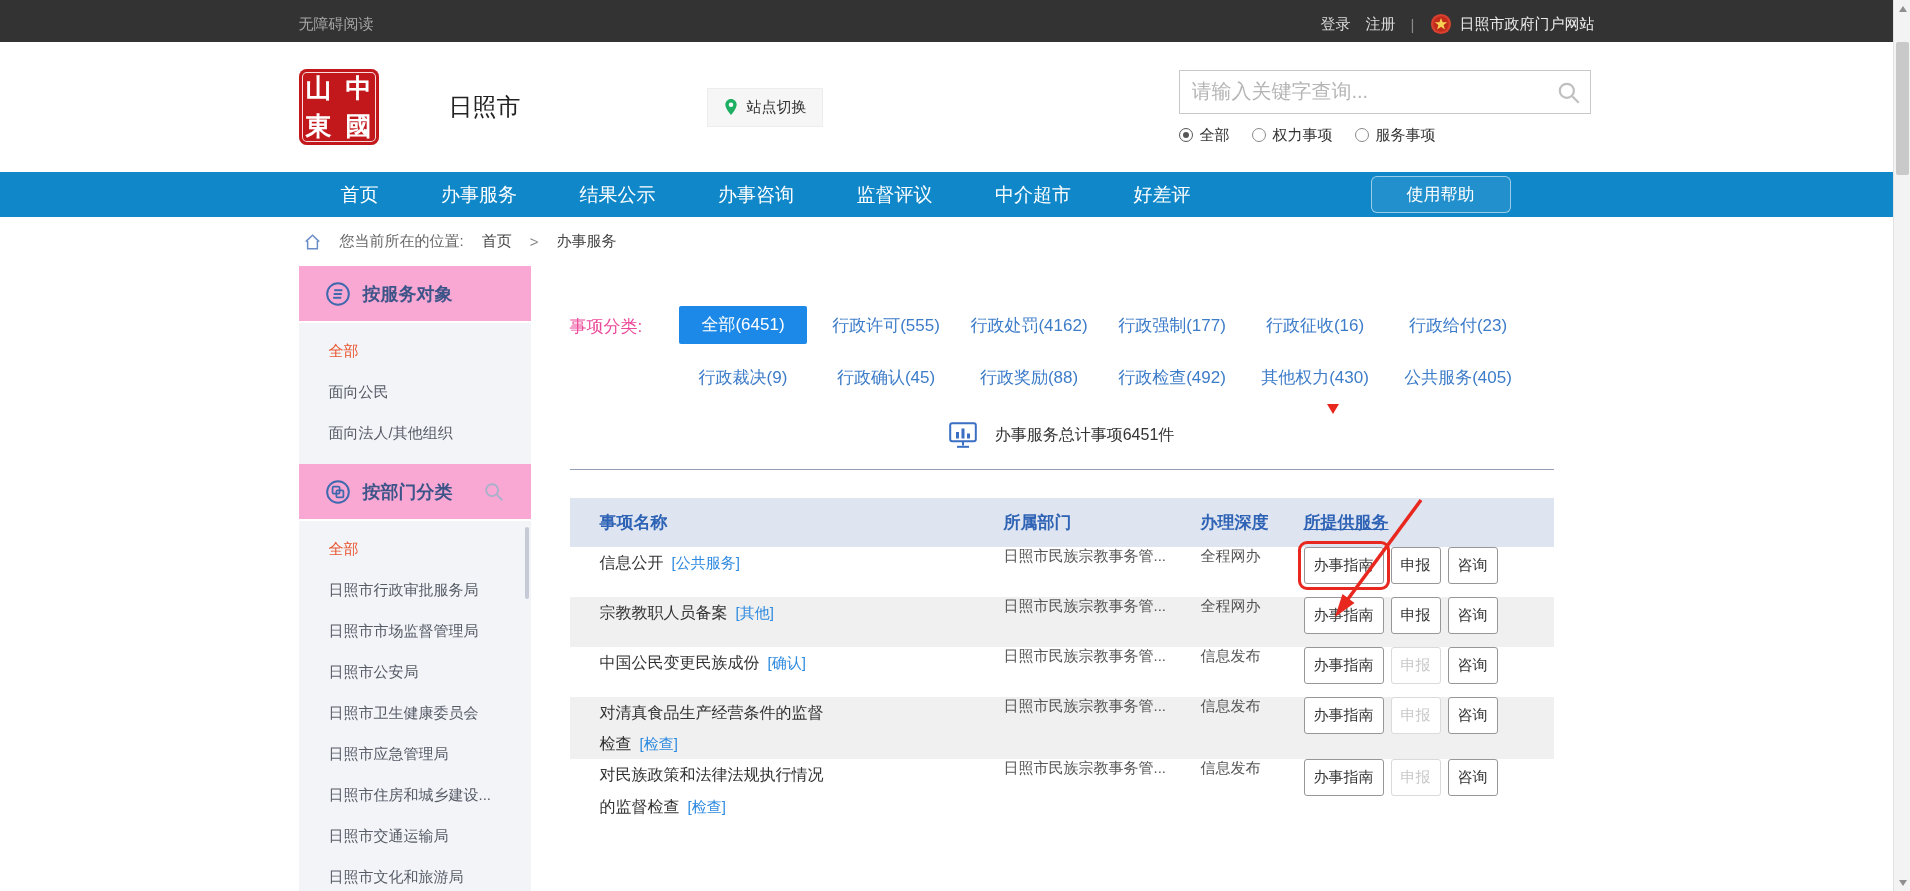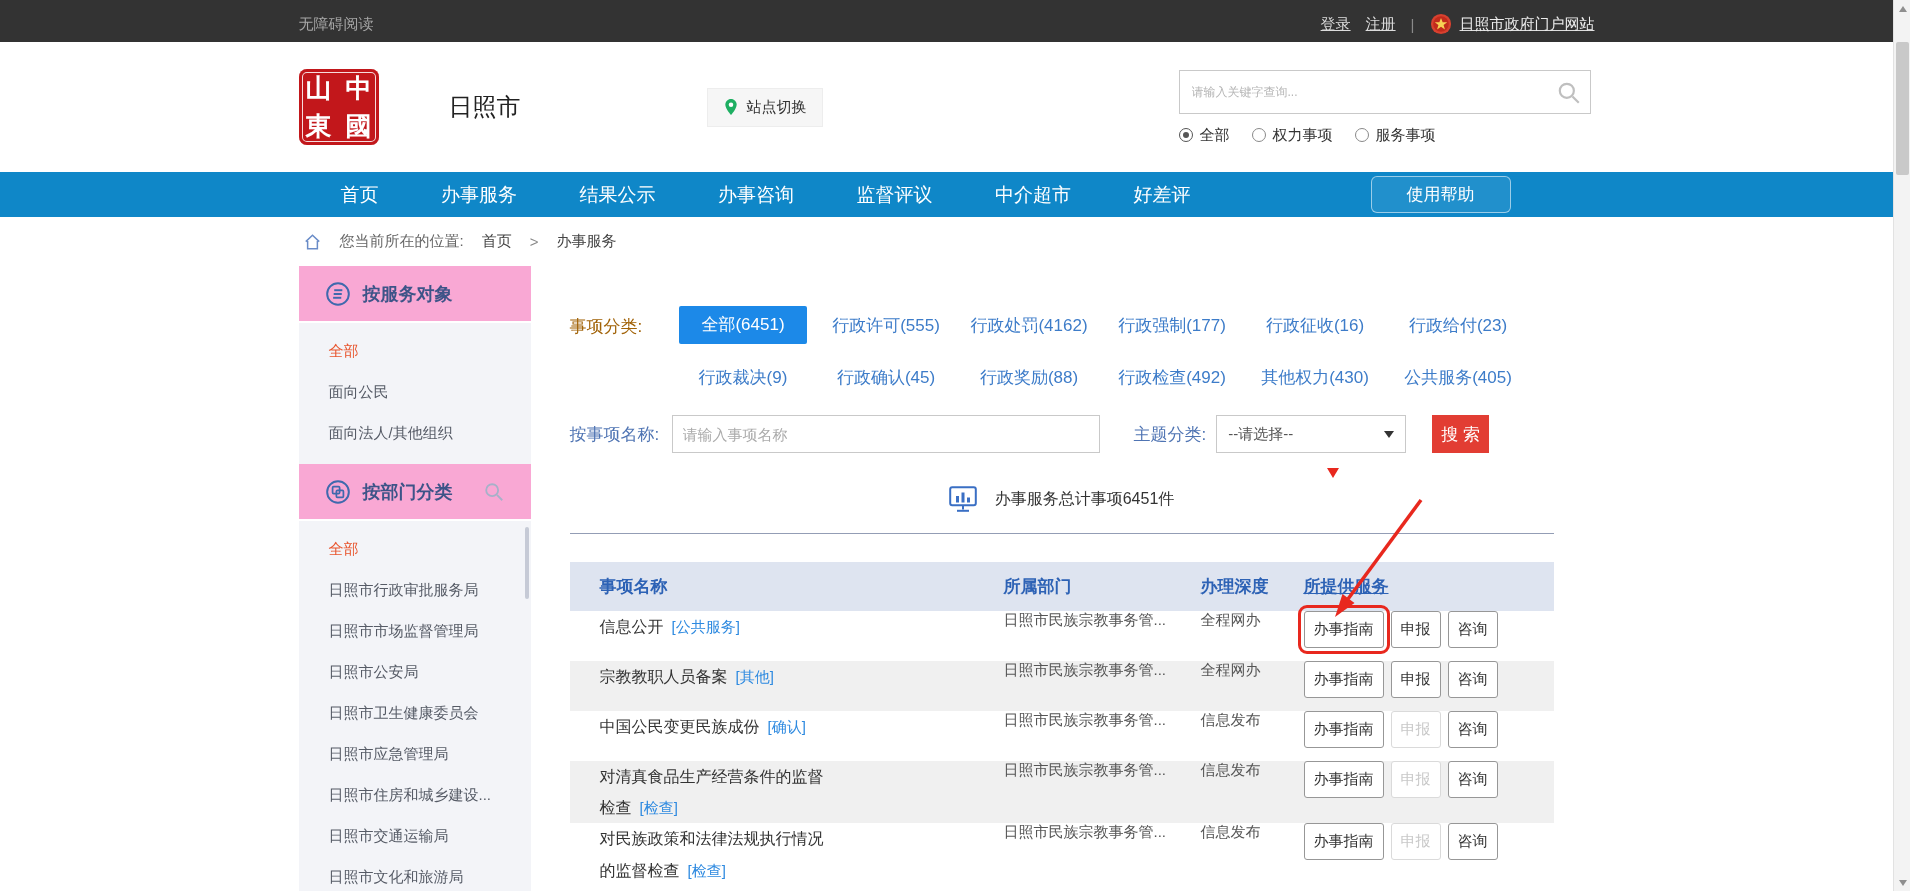--- a/index.html
+++ b/index.html
@@ -6,37 +6,37 @@
   * { margin:0; padding:0; box-sizing:border-box; }
   html,body { width:1910px; height:891px; overflow:hidden; }
   body { font-family:"Liberation Sans","DejaVu Sans",sans-serif; background:#fff; position:relative; color:#333; }
   .page { width:1893px; position:relative; }
   .container { width:1296px; margin:0 auto; position:relative; }
 
   
   .topbar { height:42px; background:#333333; }
   .topbar .container { display:flex; align-items:center; justify-content:space-between; height:48px; font-size:15px; }
   .accessibility { color:#a6a6a6; cursor:pointer; }
-  .top-right { display:flex; align-items:center; gap:15px; color:#dddddd;text-decoration:underline; }
+  .top-right { display:flex; align-items:center; gap:15px; color:#dddddd; }
   .top-link { cursor:pointer; }
   .top-sep { color:#8a8a8a; }
   .portal { display:flex; align-items:center; gap:8px; color:#ececec; cursor:pointer; }
 
   
   .site-header { height:130px; background:#fff; }
   .site-header .container { display:flex; align-items:center; height:100%; }
   .logo { display:flex; align-items:center; gap:12px; }
   .seal { width:80px; height:76px; background:#c2171b; border-radius:8px; display:grid; grid-template-columns:1fr 1fr; grid-template-rows:1fr 1fr; align-items:center; justify-items:center; color:#fff; font-family:"Liberation Serif","DejaVu Serif",serif; font-weight:bold; font-size:26px; box-shadow:inset 0 0 0 3px #c2171b, inset 0 0 0 4px rgba(255,255,255,.85); }
   .badge { display:inline-block; background:#9a9a9a; color:#fff; font-size:16px; padding:4px 12px; margin-bottom:7px; }
   .brand { font-size:30px; font-weight:bold; color:#2f2f2f; letter-spacing:7px; }
   .city { font-size:24px; font-weight:normal; color:#222; margin-left:70px; }
   .site-switch { margin-left:186px; display:flex; align-items:center; gap:8px; background:#f6f6f6; border:1px solid #ededed; padding:9px 15px; font-size:15px; color:#333; cursor:pointer; }
   .search-area { margin-left:auto; margin-right:4px; width:412px; }
   .search-box { position:relative; height:44px; border:1px solid #c9c9c9; background:#fff; }
-  .search-box input { width:100%; height:100%; border:0; outline:none; padding:0 42px 0 12px; font-size:12px; color:#0f766e; font-family:inherit; }
+  .search-box input { width:100%; height:100%; border:0; outline:none; padding:0 42px 0 12px; font-size:20px; color:#0f766e; font-family:inherit; }
   .search-box input::placeholder { color:#b5b5b5; }
   .mag-icon { position:absolute; right:8px; top:9px; cursor:pointer; }
   .scopes { display:flex; align-items:center; gap:22px; margin-top:12px; font-size:15px; color:#333; }
   .radio-item { display:flex; align-items:center; gap:7px; cursor:pointer; }
   .radio { width:14px; height:14px; border:1px solid #8a8a8a; border-radius:50%; background:#fff; position:relative; flex:0 0 auto; }
   .radio.checked { border-color:#555; }
   .radio.checked::after { content:""; position:absolute; inset:3px; border-radius:50%; background:#555; }
 
   
   .navbar { height:45px; background:#0f87c8; }
@@ -58,21 +58,21 @@
   .side-header .spacer { flex:1; }
   .side-header .side-mag { margin-right:26px; cursor:pointer; }
   .side-list { background:#f3f4f8; padding:8px 0 10px; }
   .side-item { padding:11px 0 11px 30px; font-size:15px; color:#565b66; cursor:pointer; white-space:nowrap; }
   .side-item.active { color:#e8552e; }
   .dept-wrap { flex:1; position:relative; background:#f3f4f8; overflow:hidden; }
   .mini-thumb { position:absolute; right:2px; top:6px; width:4px; height:72px; background:#c6cad6; border-radius:2px; }
 
   .content { margin-left:39px; width:984px; padding-top:40px; }
   .cat-row { display:flex; }
-  .cat-label { width:102px; font-size:17px; color:#a16207; padding-top:9px; flex:0 0 auto; }
+  .cat-label { width:102px; font-size:17px; color:#ec4899; padding-top:9px; flex:0 0 auto; }
   .cat-grid { width:858px; display:grid; grid-template-columns:repeat(6,1fr); row-gap:22px; justify-items:center; align-items:center; }
   .cat-chip { background:#1c89e8; color:#fff; width:128px; height:38px; line-height:38px; text-align:center; border-radius:2px; font-size:17px; cursor:pointer; }
   .cat-link { font-size:17px; color:#3d7cc9; cursor:pointer; white-space:nowrap; }
 
   .search-row { display:flex; align-items:center; margin-top:26px; }
   .sr-label { width:102px; font-size:17px; color:#4f74b3; flex:0 0 auto; }
   .name-input { width:428px; height:38px; border:1px solid #c9c9c9; padding:0 10px; font-size:15px; color:#666; outline:none; font-family:inherit; }
   .name-input::placeholder { color:#aaa; }
   .topic-label { margin-left:34px; font-size:17px; color:#4f74b3; }
   .select { margin-left:10px; width:190px; height:38px; border:1px solid #c9c9c9; display:flex; align-items:center; justify-content:space-between; padding:0 11px; font-size:15px; color:#555; cursor:pointer; background:#fff; }
@@ -268,30 +268,20 @@
               <div class="cat-link">行政给付(23)</div>
               <div class="cat-link">行政裁决(9)</div>
               <div class="cat-link">行政确认(45)</div>
               <div class="cat-link">行政奖励(88)</div>
               <div class="cat-link">行政检查(492)</div>
               <div class="cat-link">其他权力(430)</div>
               <div class="cat-link">公共服务(405)</div>
             </div>
         </div>
 
-        <div class="search-row">
-          <div class="sr-label">按事项名称:</div>
-          <input class="name-input" type="text" placeholder="请输入事项名称" style="">
-          <div class="topic-label">主题分类:</div>
-          <div class="select">
-            <span>--请选择--</span>
-            <span class="select-caret"></span>
-          </div>
-          <button class="search-btn">搜 索</button>
-        </div>
 
         <div class="red-caret"></div>
 
         <div class="total-row">
           <svg width="28" height="27" viewBox="0 0 28 27">
             <rect x="1.2" y="1.2" width="25.6" height="18" rx="2" fill="none" stroke="#3a6fc4" stroke-width="2"></rect>
             <rect x="7" y="10" width="3" height="6.5" fill="#3a6fc4"></rect>
             <rect x="12.5" y="6.5" width="3" height="10" fill="#3a6fc4"></rect>
             <rect x="18" y="11.5" width="3" height="5" fill="#3a6fc4"></rect>
             <line x1="14" y1="19.2" x2="14" y2="23.5" stroke="#3a6fc4" stroke-width="2"></line>

